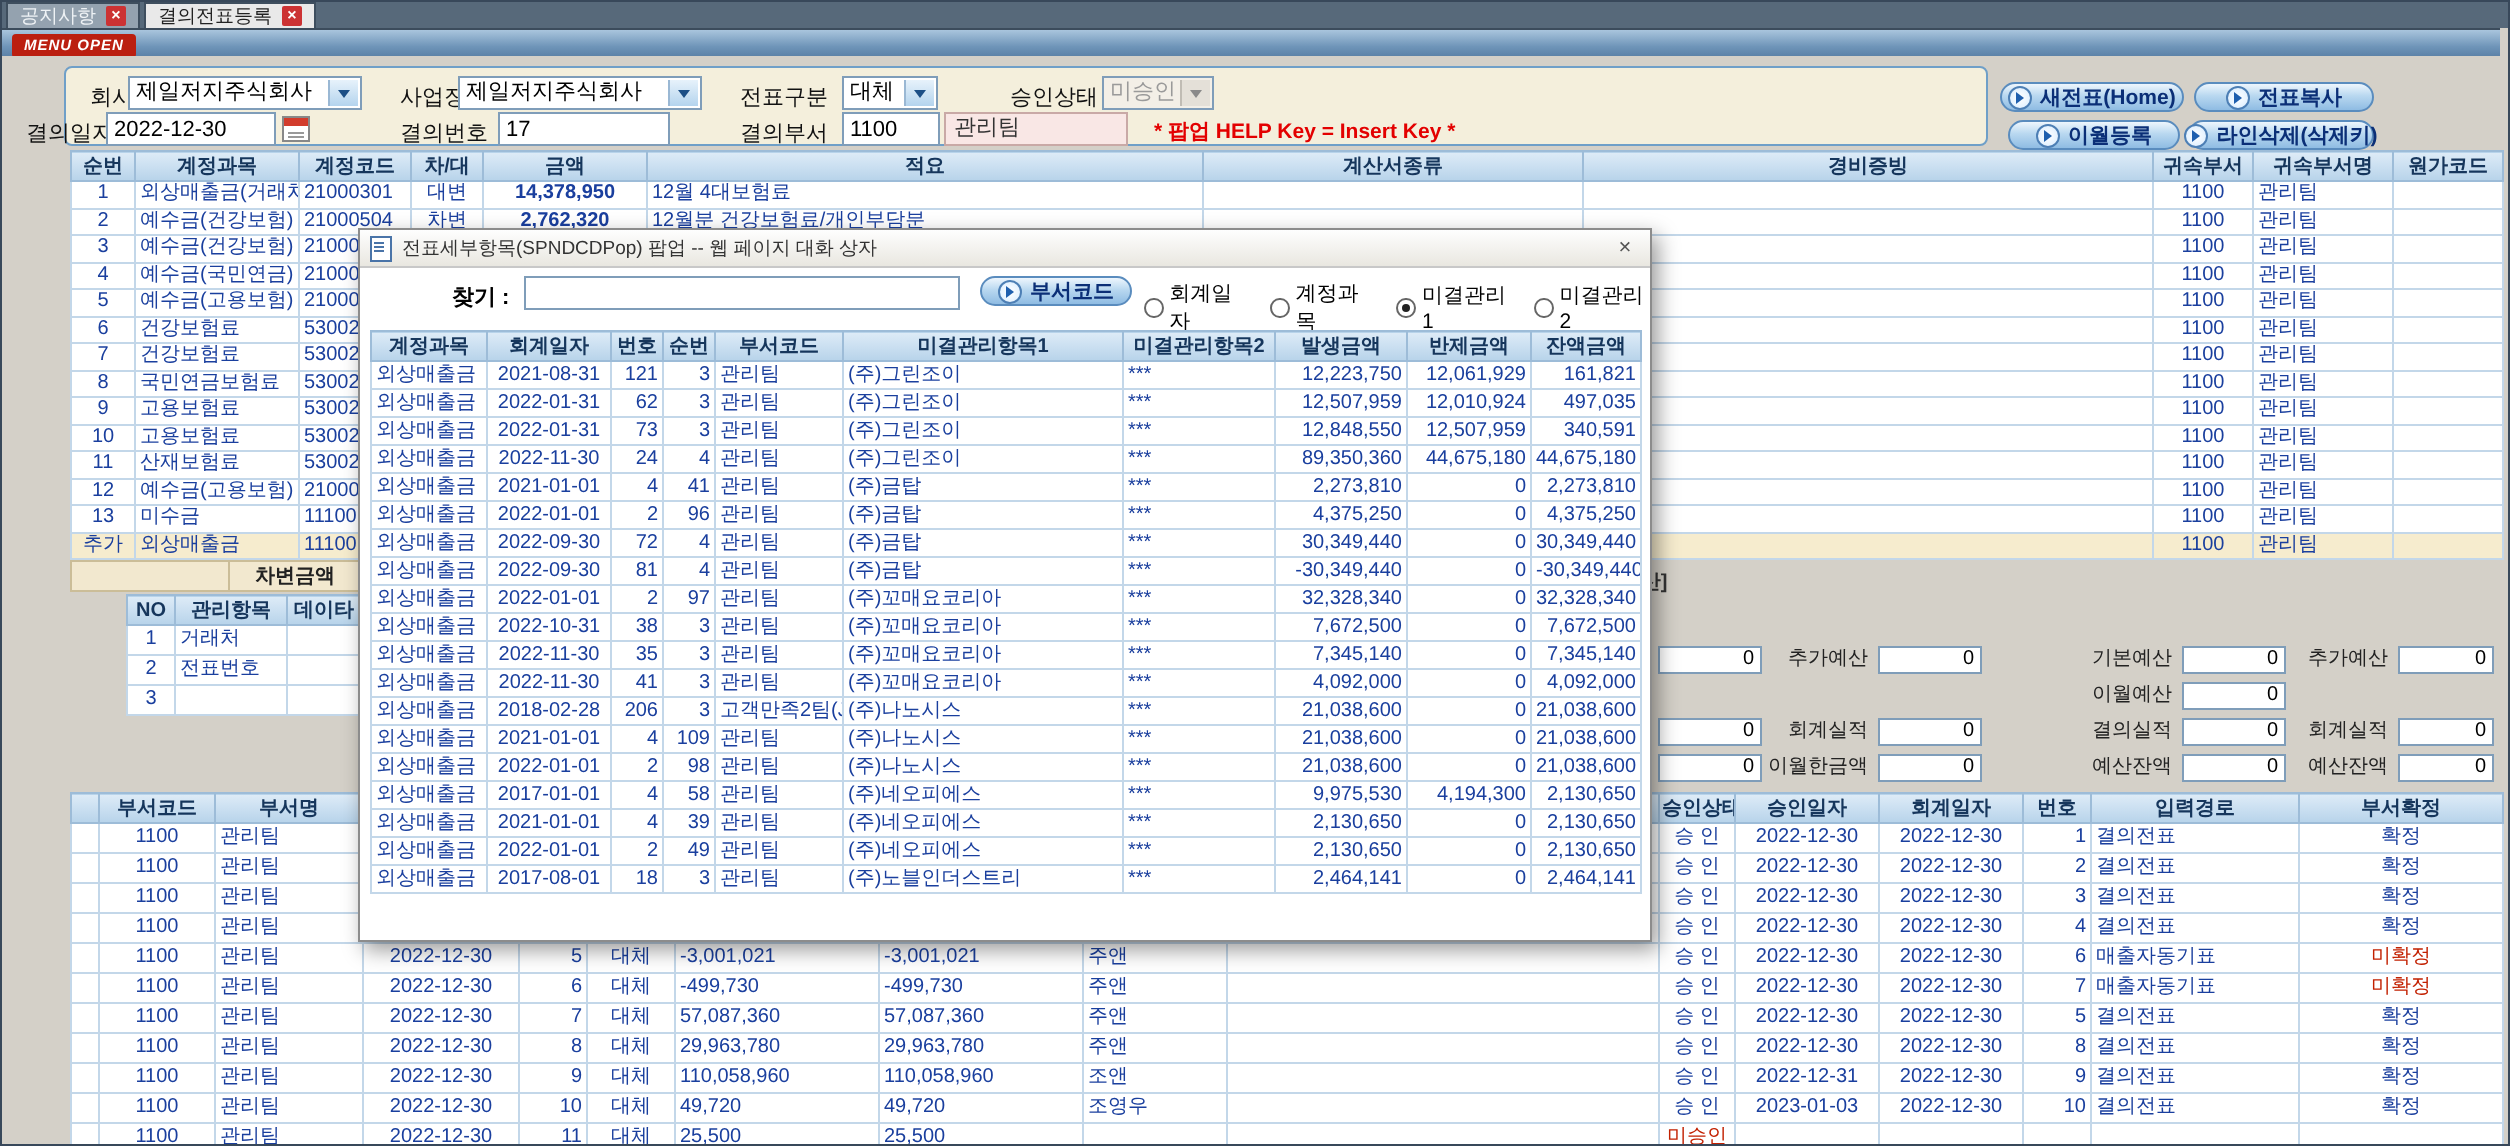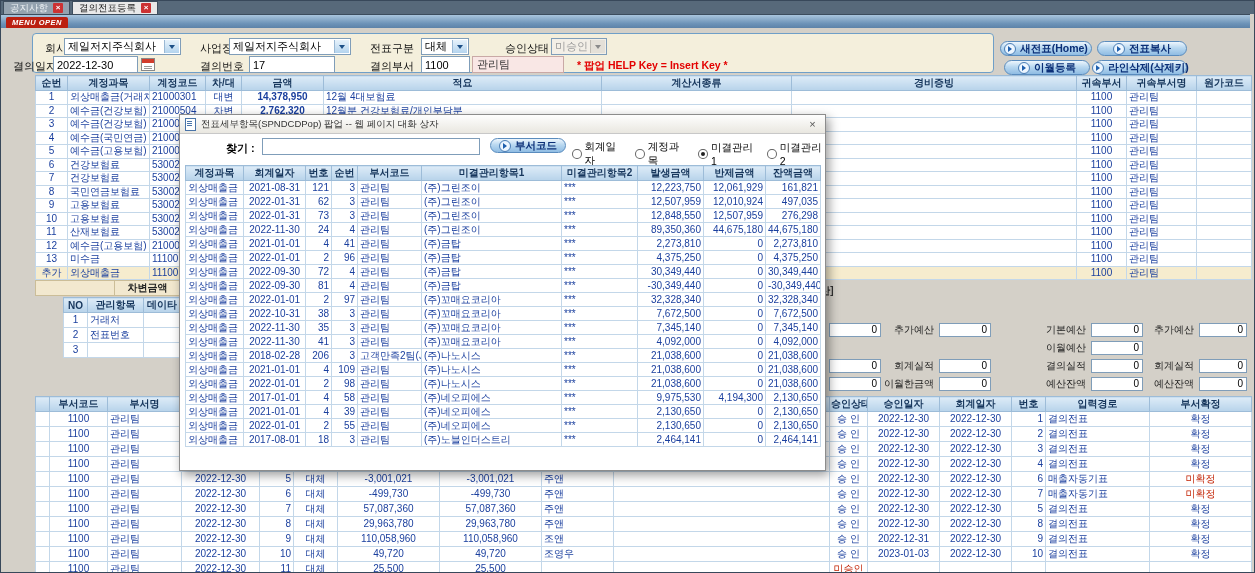--- a/index.html
+++ b/index.html
@@ -48,21 +48,21 @@
   #grid1 td:nth-child(9){text-align:center;}
   #grid1 tbody tr:last-child td{background:#f6ecce;}
   #pgrid td{height:13px;line-height:13px;}
   #pgrid td:nth-child(2){text-align:center;}
   #pgrid td:nth-child(3),#pgrid td:nth-child(4),
   #pgrid td:nth-child(8),#pgrid td:nth-child(9),#pgrid td:nth-child(10){text-align:right;}
   .bott td{height:14px;line-height:14px;}
   #vgrid td:nth-child(1){text-align:center;}
   #vgrid td:nth-child(2){text-align:right;}
   #vgrid td:nth-child(3){text-align:center;}
-  #vgrid td:nth-child(4),#vgrid td:nth-child(5){text-align:center;}
+  #vgrid td:nth-child(4),#vgrid td:nth-child(5){text-align:left;}
   #vgrid td:nth-child(8),#vgrid td:nth-child(9),#vgrid td:nth-child(10),#vgrid td:nth-child(13){text-align:center;}
   #vgrid td:nth-child(11){text-align:right;}
   #dgrid td:nth-child(2){text-align:center;}
   #mgrid td:nth-child(1){text-align:center;}
   #mgrid th:nth-child(3){text-align:left;padding-left:3px;}
   
   .strip{position:absolute;left:34px;top:279px;height:16px;display:flex;}
   .strip .s1{width:80px;background:#f2e8cf;border:1px solid #cbbd98;box-sizing:border-box;}
   .strip .s2{width:66px;background:#f2e8cf;border:1px solid #cbbd98;border-left:none;box-sizing:border-box;font-size:10px;color:#222;font-weight:bold;display:flex;align-items:center;justify-content:center;}
   .strip .s3{width:300px;background:#fff;border:1px solid #cbbd98;border-left:none;box-sizing:border-box;}
@@ -837,21 +837,21 @@
             <tr>
               <td>외상매출금</td>
               <td>2022-01-31</td>
               <td>73</td>
               <td>3</td>
               <td>관리팀</td>
               <td>(주)그린조이</td>
               <td>***</td>
               <td>12,848,550</td>
               <td>12,507,959</td>
-              <td>276,298</td>
+              <td>340,591</td>
             </tr>
             <tr>
               <td>외상매출금</td>
               <td>2022-11-30</td>
               <td>24</td>
               <td>4</td>
               <td>관리팀</td>
               <td>(주)그린조이</td>
               <td>***</td>
               <td>89,350,360</td>
@@ -1011,21 +1011,21 @@
               <td>(주)네오피에스</td>
               <td>***</td>
               <td>2,130,650</td>
               <td>0</td>
               <td>2,130,650</td>
             </tr>
             <tr>
               <td>외상매출금</td>
               <td>2022-01-01</td>
               <td>2</td>
-              <td>55</td>
+              <td>49</td>
               <td>관리팀</td>
               <td>(주)네오피에스</td>
               <td>***</td>
               <td>2,130,650</td>
               <td>0</td>
               <td>2,130,650</td>
             </tr>
             <tr>
               <td>외상매출금</td>
               <td>2017-08-01</td>

